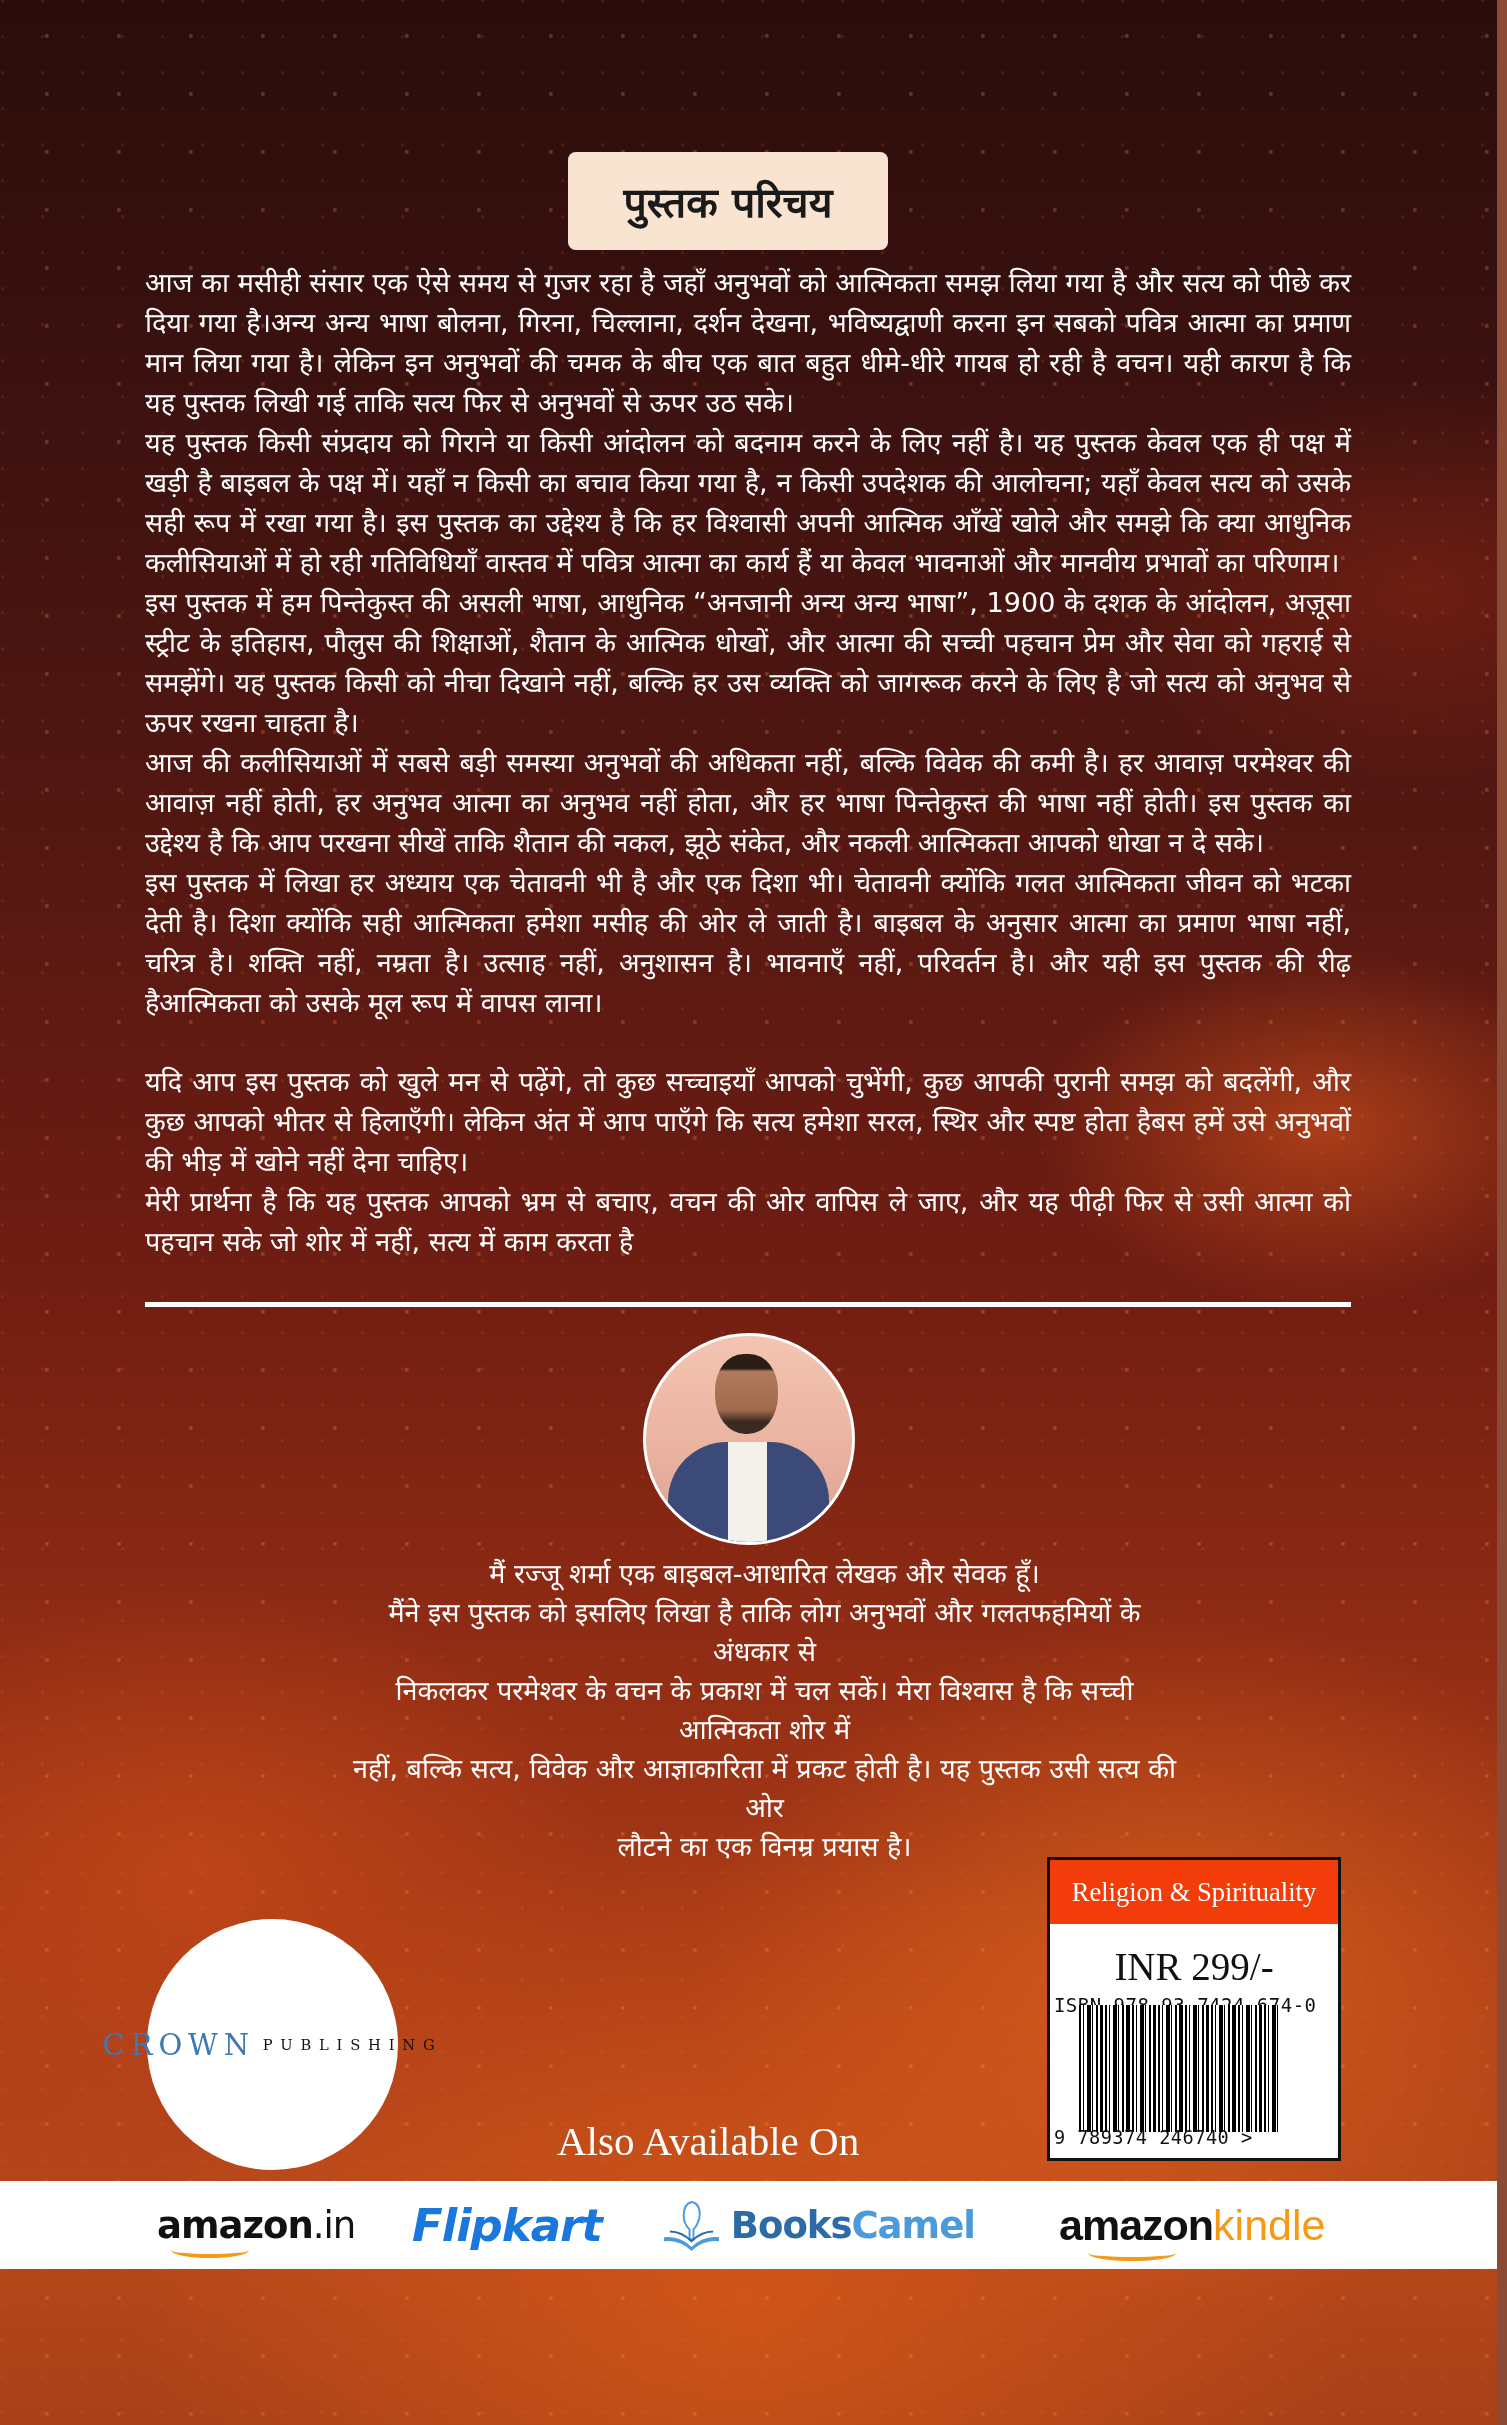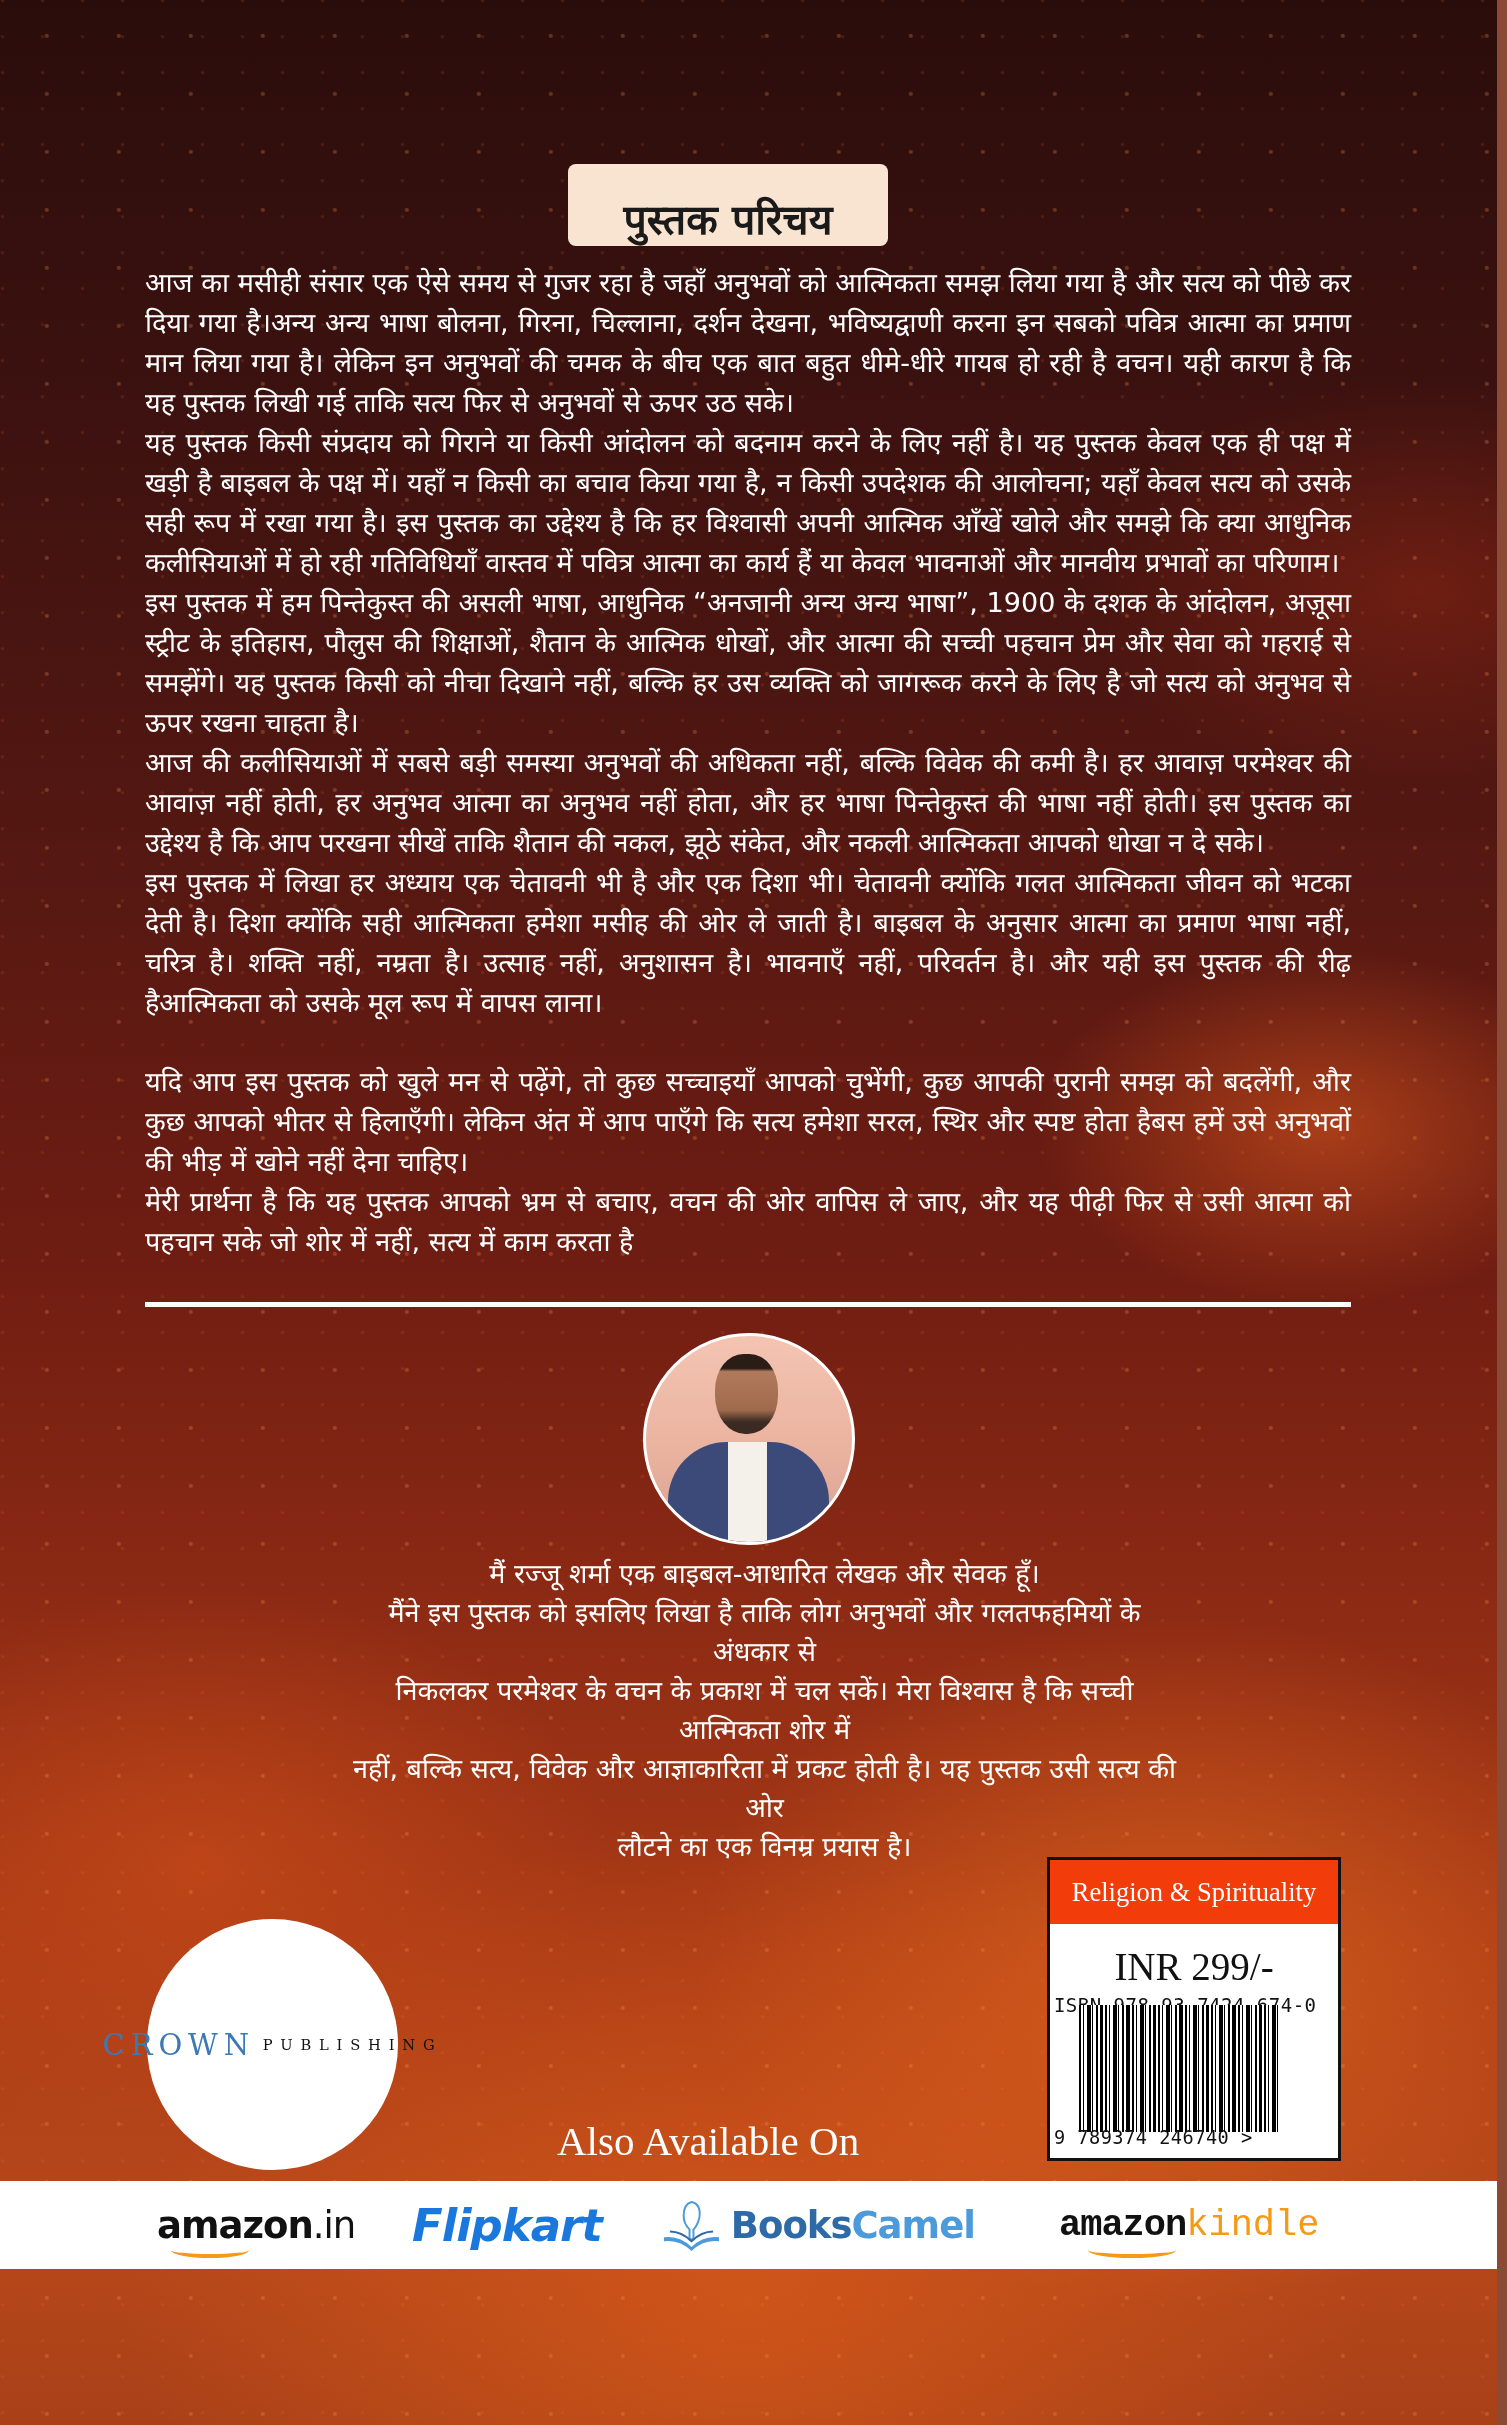--- a/index.html
+++ b/index.html
@@ -24,23 +24,23 @@
       position: absolute; inset: 0;
       background-image:
         radial-gradient(circle, rgba(255,150,80,0.55) 1.5px, transparent 2.5px),
         radial-gradient(circle, rgba(255,120,60,0.35) 1px, transparent 2px);
       background-size: 72px 58px, 40px 36px;
       background-position: 10.8px 6.9px, 22.5px 18.6px;
       opacity: 0.5;
       pointer-events: none;
     }
     .title-box {
-      position: absolute; left: 568px; top: 164px; width: 320px; height: 82px;
+      position: absolute; left: 568px; top: 152px; width: 320px; height: 98px;
       background: #f8e4d0; border-radius: 7.8px;
-      display: flex; align-items: flex-end; justify-content: center;
+      display: flex; align-items: center; justify-content: center;
     }
     .title-box span {
       font-family: "DejaVu Sans", sans-serif; font-weight: bold;
       font-size: 41px; color: #1a1a1a;
     }
     .intro {
       position: absolute; left: 145px; top: 263px; width: 1206px;
       color: #ffffff; font-size: 27px; line-height: 40px;
       text-align: justify;
       font-family: "DejaVu Sans", sans-serif;
@@ -147,21 +147,21 @@
     }
     .flip-word {
       font-family: "DejaVu Sans", sans-serif; font-weight: bold; font-style: italic;
       font-size: 45px; color: #1a78dd; letter-spacing: -1px;
     }
     .bc-word {
       font-family: "DejaVu Sans", sans-serif; font-weight: bold; font-size: 37px;
       color: #2d6aa6; letter-spacing: -1px; margin-left: 9.8px;
     }
     .bc-word .c { color: #4c9ad9; }
-    .kindle-word { font-family: Liberation Mono, monospace; font-size: 37px; position: relative; }
+    .kindle-word { font-family: Liberation Sans, sans-serif; font-size: 43px; position: relative; }
     .kindle-word .az { font-weight: bold; color: #111; letter-spacing: -1px; }
     .kindle-word .kd { color: #f59a17; }
     .kindle-word .amz-smile { left: 29px; width: 88px; }
   </style>
 </head>
 <body>
 
 <div class="cover">
   <div class="sparks"></div>
 

